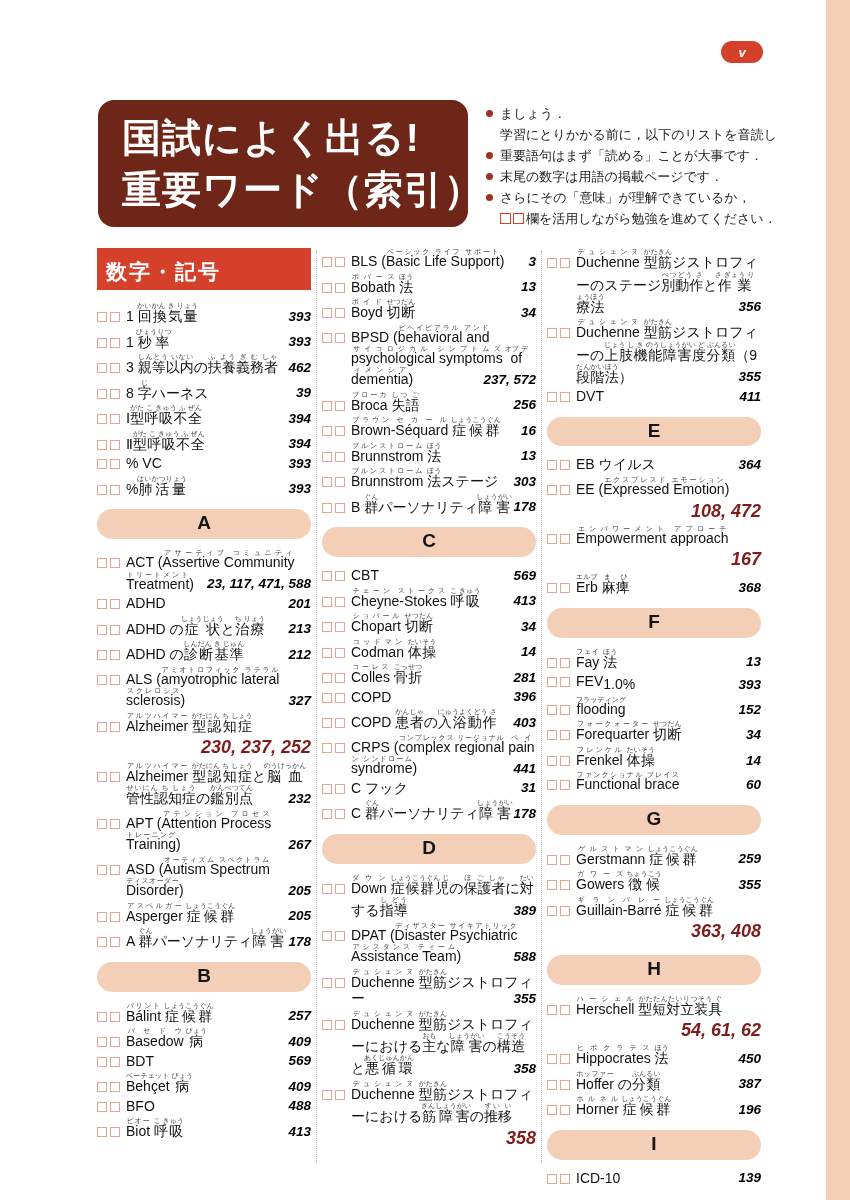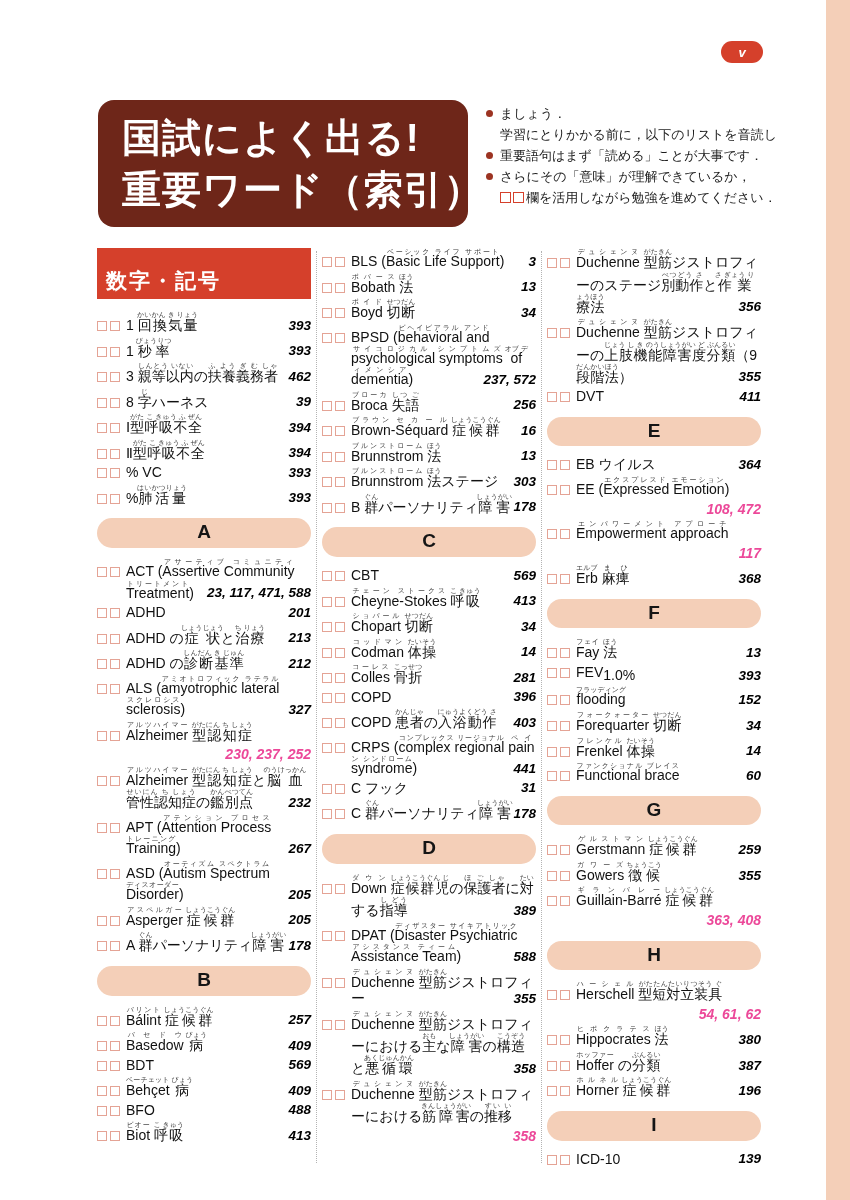--- a/index.html
+++ b/index.html
@@ -28,42 +28,42 @@
   .bullet-dot{position:absolute;left:0;top:7px;width:7px;height:7px;border-radius:50%;background:#9c3322;}
   .intro-line{display:block;}
   .intro-cbx i{display:inline-block;width:9px;height:9px;border:1.5px solid #d5402b;background:#fff;margin-right:2px;transform:translateY(1px);}
   
   .col{position:absolute;top:248px;width:214px;}
   #col1{left:97px;} #col2{left:322px;} #col3{left:547px;}
   .sep{position:absolute;top:251px;height:912px;width:0;border-left:1.5px dotted #b3b3b3;}
   #sep1{left:316px;} #sep2{left:541px;}
   .sec-header{
     background:#d5402b;color:#fff;font-weight:bold;font-size:21px;
-    padding:21px 0 6px 9px;margin:0 0 12px 0;letter-spacing:2px;line-height:1.15;
+    padding:12px 0 6px 9px;margin:0 0 12px 0;letter-spacing:2px;line-height:1.15;
   }
   .sec-header.gap{margin-top:26px;}
   .letter-pill{
     background:#f4cfb8;border-radius:15px;text-align:center;
     font-weight:bold;font-size:19px;color:#151515;
     padding:4px 0 5px 0;margin:12px 0 10px 0;line-height:1.1;
   }
   .entry{
     position:relative;font-size:14px;line-height:1.18;
     padding-left:29px;text-indent:-29px;margin-bottom:3px;color:#111;
   }
   .entry ruby rt{font-size:7px;color:#3d3d3d;letter-spacing:0;}
   .cbx{display:inline-block;width:29px;text-indent:0;}
   .cbx i{display:inline-block;width:10px;height:10px;border:1.5px solid #e4a395;background:#fff;margin-right:3px;transform:translateY(1px);box-sizing:border-box;}
   .pages{
     position:absolute;right:0;bottom:0;
     font-weight:bold;font-style:italic;font-size:13.5px;color:#000;text-indent:0;
   }
   .pages-line{
     display:block;text-align:right;font-weight:bold;font-style:italic;
-    font-size:14px;color:#ec4899;text-indent:0;margin-top:3px;
+    font-size:18px;color:#7f1d1d;text-indent:0;margin-top:3px;
   }
   .entry sub{font-size:14px;vertical-align:-3px;}
 </style>
 </head>
 <body>
 
 <div class="side-strip"></div>
 
 <div class="page-num-pill">
   <span>v</span>
@@ -76,20 +76,24 @@
 
 <div class="intro" id="intro">
     <div class="intro-item">
       <span class="bullet-dot"></span>
       <span class="intro-line">ましょう．</span>
       <span class="intro-line">学習にとりかかる前に，以下のリストを音読し</span>
     </div>
     <div class="intro-item">
       <span class="bullet-dot"></span>
       <span class="intro-line">重要語句はまず「読める」ことが大事です．</span>
+    </div>
+    <div class="intro-item">
+      <span class="bullet-dot"></span>
+      <span class="intro-line">末尾の数字は用語の掲載ページです．</span>
     </div>
     <div class="intro-item">
       <span class="bullet-dot"></span>
       <span class="intro-line">さらにその「意味」が理解できているか，</span>
       <span class="intro-line"><span class="intro-cbx"><i></i><i></i></span>欄を活用しながら勉強を進めてください．</span>
     </div>
   </div>
 
 <div class="sep" id="sep1"></div>
 <div class="sep" id="sep2"></div>
@@ -152,33 +156,33 @@
     <div class="entry"><span class="cbx"><i></i><i></i></span><span class="term"><ruby>Duchenne<rt>デュシェンヌ</rt></ruby> <ruby>型筋<rt>がたきん</rt></ruby>ジストロフィーにおける<ruby>主<rt>おも</rt></ruby>な<ruby>障害<rt>しょうがい</rt></ruby>の<ruby>構造<rt>こうぞう</rt></ruby>と<ruby>悪循環<rt>あくじゅんかん</rt></ruby></span><span class="pages">358</span></div>
     <div class="entry"><span class="cbx"><i></i><i></i></span><span class="term"><ruby>Duchenne<rt>デュシェンヌ</rt></ruby> <ruby>型筋<rt>がたきん</rt></ruby>ジストロフィーにおける<ruby>筋障害<rt>きんしょうがい</rt></ruby>の<ruby>推移<rt>すい い</rt></ruby></span><span class="pages-line">358</span></div>
   </div>
 <div class="col" id="col3">
     <div class="entry"><span class="cbx"><i></i><i></i></span><span class="term"><ruby>Duchenne<rt>デュシェンヌ</rt></ruby> <ruby>型筋<rt>がたきん</rt></ruby>ジストロフィーのステージ<ruby>別動作<rt>べつどう さ</rt></ruby>と<ruby>作業療法<rt>さ ぎょう りょうほう</rt></ruby></span><span class="pages">356</span></div>
     <div class="entry"><span class="cbx"><i></i><i></i></span><span class="term"><ruby>Duchenne<rt>デュシェンヌ</rt></ruby> <ruby>型筋<rt>がたきん</rt></ruby>ジストロフィーの<ruby>上肢機能障害度分類<rt>じょう し き のうしょうがい ど ぶんるい</rt></ruby>（9 <ruby>段階法<rt>だんかいほう</rt></ruby>）</span><span class="pages">355</span></div>
     <div class="entry"><span class="cbx"><i></i><i></i></span><span class="term">DVT</span><span class="pages">411</span></div>
     <div class="letter-pill">E</div>
     <div class="entry"><span class="cbx"><i></i><i></i></span><span class="term">EB ウイルス</span><span class="pages">364</span></div>
     <div class="entry"><span class="cbx"><i></i><i></i></span><span class="term">EE (<ruby>Expressed Emotion<rt>エクスプレスド エモーション</rt></ruby>)</span><span class="pages-line">108, 472</span></div>
-    <div class="entry"><span class="cbx"><i></i><i></i></span><span class="term"><ruby>Empowerment approach<rt>エンパワーメント アプローチ</rt></ruby></span><span class="pages-line">117</span></div>
+    <div class="entry"><span class="cbx"><i></i><i></i></span><span class="term"><ruby>Empowerment approach<rt>エンパワーメント アプローチ</rt></ruby></span><span class="pages-line">167</span></div>
     <div class="entry"><span class="cbx"><i></i><i></i></span><span class="term"><ruby>Erb<rt>エルブ</rt></ruby> <ruby>麻痺<rt>ま ひ</rt></ruby></span><span class="pages">368</span></div>
     <div class="letter-pill">F</div>
     <div class="entry"><span class="cbx"><i></i><i></i></span><span class="term"><ruby>Fay<rt>フェイ</rt></ruby> <ruby>法<rt>ほう</rt></ruby></span><span class="pages">13</span></div>
     <div class="entry"><span class="cbx"><i></i><i></i></span><span class="term">FEV<sub>1.0%</sub></span><span class="pages">393</span></div>
     <div class="entry"><span class="cbx"><i></i><i></i></span><span class="term"><ruby>flooding<rt>フラッディング</rt></ruby></span><span class="pages">152</span></div>
     <div class="entry"><span class="cbx"><i></i><i></i></span><span class="term"><ruby>Forequarter<rt>フォークォーター</rt></ruby> <ruby>切断<rt>せつだん</rt></ruby></span><span class="pages">34</span></div>
     <div class="entry"><span class="cbx"><i></i><i></i></span><span class="term"><ruby>Frenkel<rt>フレンケル</rt></ruby> <ruby>体操<rt>たいそう</rt></ruby></span><span class="pages">14</span></div>
     <div class="entry"><span class="cbx"><i></i><i></i></span><span class="term"><ruby>Functional brace<rt>ファンクショナル ブレイス</rt></ruby></span><span class="pages">60</span></div>
     <div class="letter-pill">G</div>
     <div class="entry"><span class="cbx"><i></i><i></i></span><span class="term"><ruby>Gerstmann<rt>ゲルストマン</rt></ruby> <ruby>症候群<rt>しょうこうぐん</rt></ruby></span><span class="pages">259</span></div>
     <div class="entry"><span class="cbx"><i></i><i></i></span><span class="term"><ruby>Gowers<rt>ガ ワ ー ズ</rt></ruby> <ruby>徴候<rt>ちょうこう</rt></ruby></span><span class="pages">355</span></div>
     <div class="entry"><span class="cbx"><i></i><i></i></span><span class="term"><ruby>Guillain-Barré<rt>ギ ラ ン バ レ ー</rt></ruby> <ruby>症候群<rt>しょうこうぐん</rt></ruby></span><span class="pages-line">363, 408</span></div>
     <div class="letter-pill">H</div>
     <div class="entry"><span class="cbx"><i></i><i></i></span><span class="term"><ruby>Herschell<rt>ハ ー シ ェ ル</rt></ruby> <ruby>型短対立装具<rt>がたたんたいりつそう ぐ</rt></ruby></span><span class="pages-line">54, 61, 62</span></div>
-    <div class="entry"><span class="cbx"><i></i><i></i></span><span class="term"><ruby>Hippocrates<rt>ヒ ポ ク ラ テ ス</rt></ruby> <ruby>法<rt>ほう</rt></ruby></span><span class="pages">380</span></div>
+    <div class="entry"><span class="cbx"><i></i><i></i></span><span class="term"><ruby>Hippocrates<rt>ヒ ポ ク ラ テ ス</rt></ruby> <ruby>法<rt>ほう</rt></ruby></span><span class="pages">450</span></div>
     <div class="entry"><span class="cbx"><i></i><i></i></span><span class="term"><ruby>Hoffer<rt>ホッファー</rt></ruby> の<ruby>分類<rt>ぶんるい</rt></ruby></span><span class="pages">387</span></div>
     <div class="entry"><span class="cbx"><i></i><i></i></span><span class="term"><ruby>Horner<rt>ホ ル ネ ル</rt></ruby> <ruby>症候群<rt>しょうこうぐん</rt></ruby></span><span class="pages">196</span></div>
     <div class="letter-pill">I</div>
     <div class="entry"><span class="cbx"><i></i><i></i></span><span class="term">ICD-10</span><span class="pages">139</span></div>
   </div>
 
 </body></html>

